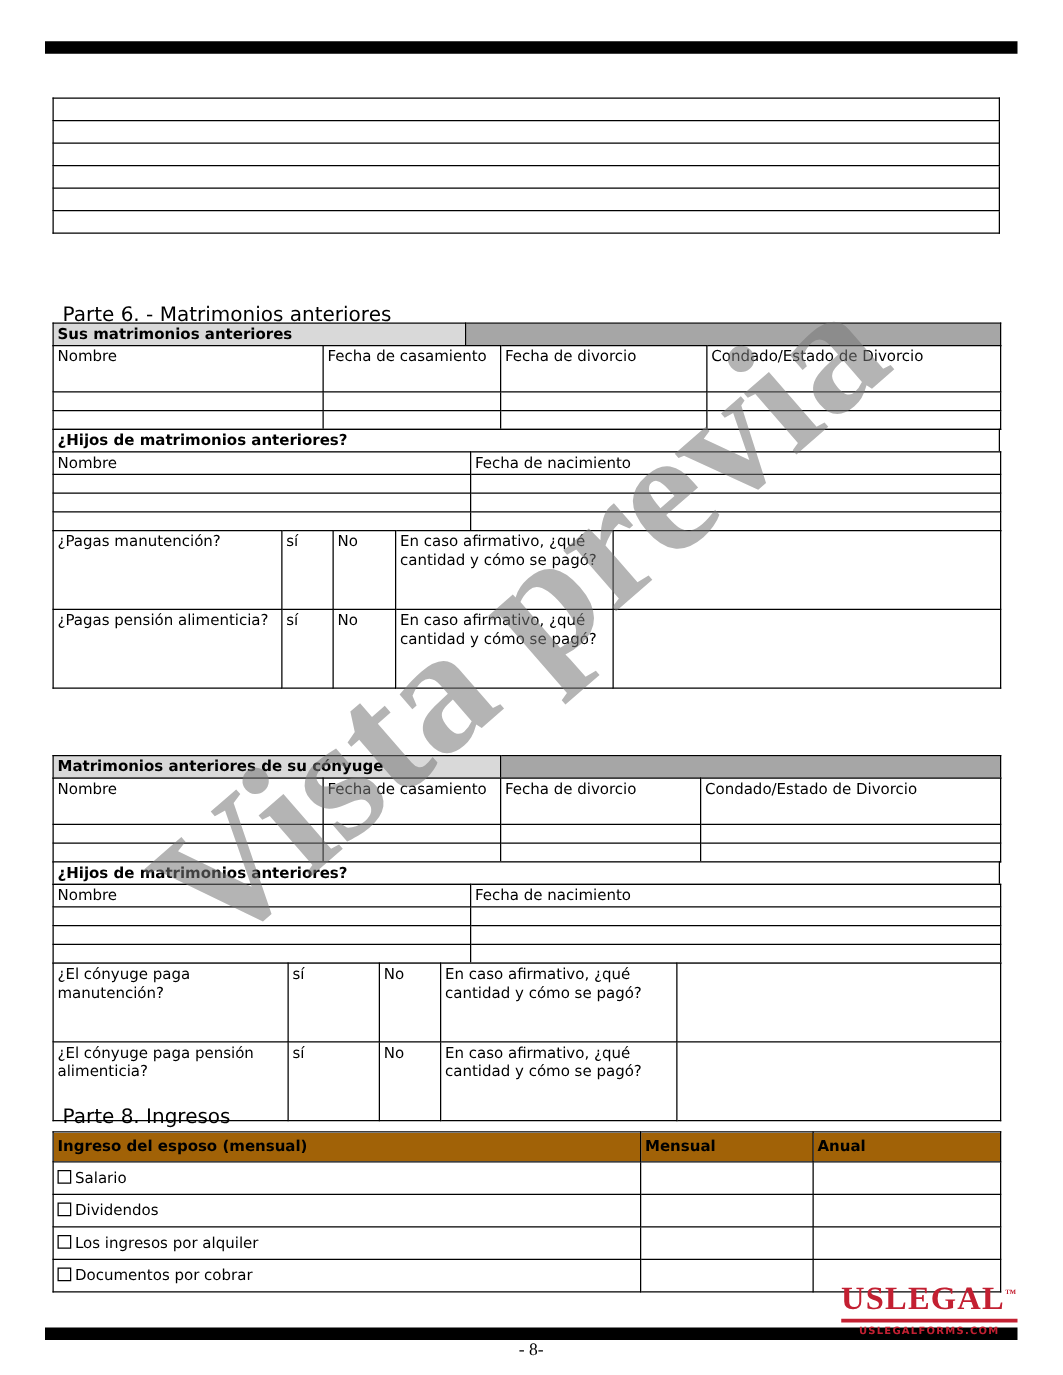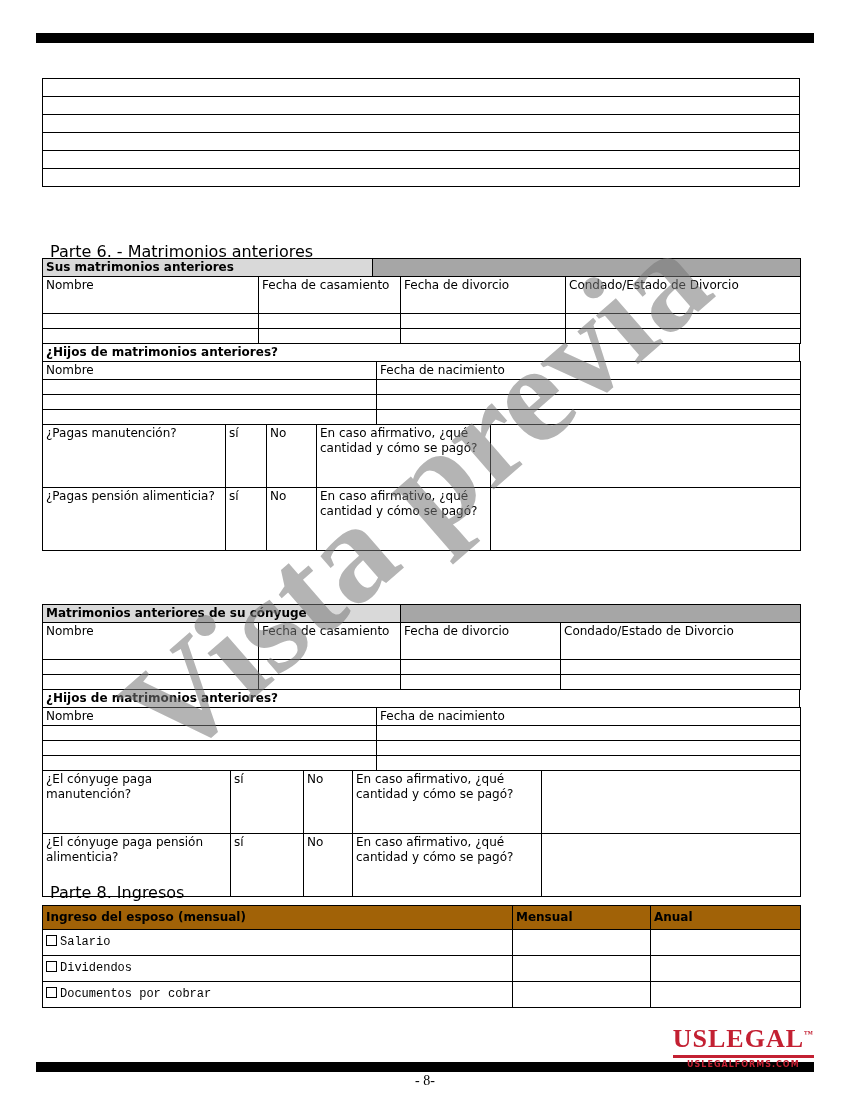--- a/index.html
+++ b/index.html
@@ -18,21 +18,21 @@
        text-align:left; vertical-align:top; padding:1px 3px; overflow:hidden; }
 
   .h15 { height:15px; } .h17 { height:17px;margin-left:40px; } .h18 { height:18px; }
   .h24 { height:24px; } .h26 { height:26px; } .h37 { height:37px; } .h51 { height:63px; }
 
   .bold { font-weight:bold; }
   .sec-light { background:#d9d9d9; font-weight:bold; }
   .sec-dark  { background:#a6a6a6; }
   .income-head { background:#a16207; font-weight:bold; vertical-align:middle; }
   .center { text-align:left; }
-  .vmid { vertical-align:middle;font-family:Liberation Mono, monospace; }
+  .vmid { vertical-align:middle; }
 
   .part-title { position:absolute; font-size:16px; color:#000; }
 
   .checkbox { display:inline-block; width:11px; height:11px; border:1px solid #000;
               background:#fff; vertical-align:-1px; margin-right:3px; }
 
   .watermark { position:absolute; left:415px; top:495px;
                transform:translate(-50%,-50%) rotate(-41deg);
                font-family:"Liberation Serif","DejaVu Serif",serif; font-weight:bold;
                font-size:140px; color:#777; opacity:0.55; white-space:nowrap;
@@ -314,20 +314,27 @@
       </tr>
       <tr>
         <td class="h26 vmid">
           <span class="checkbox"></span><span>Dividendos</span>
         </td>
         <td class="h26"></td>
         <td class="h26"></td>
       </tr>
       <tr>
         <td class="h26 vmid">
+          <span class="checkbox"></span><span>Los ingresos por alquiler</span>
+        </td>
+        <td class="h26"></td>
+        <td class="h26"></td>
+      </tr>
+      <tr>
+        <td class="h26 vmid">
           <span class="checkbox"></span><span>Documentos por cobrar</span>
         </td>
         <td class="h26"></td>
         <td class="h26"></td>
       </tr>
     </tbody>
       </table>
   </div>
 
   <div class="watermark">Vista previa</div>

